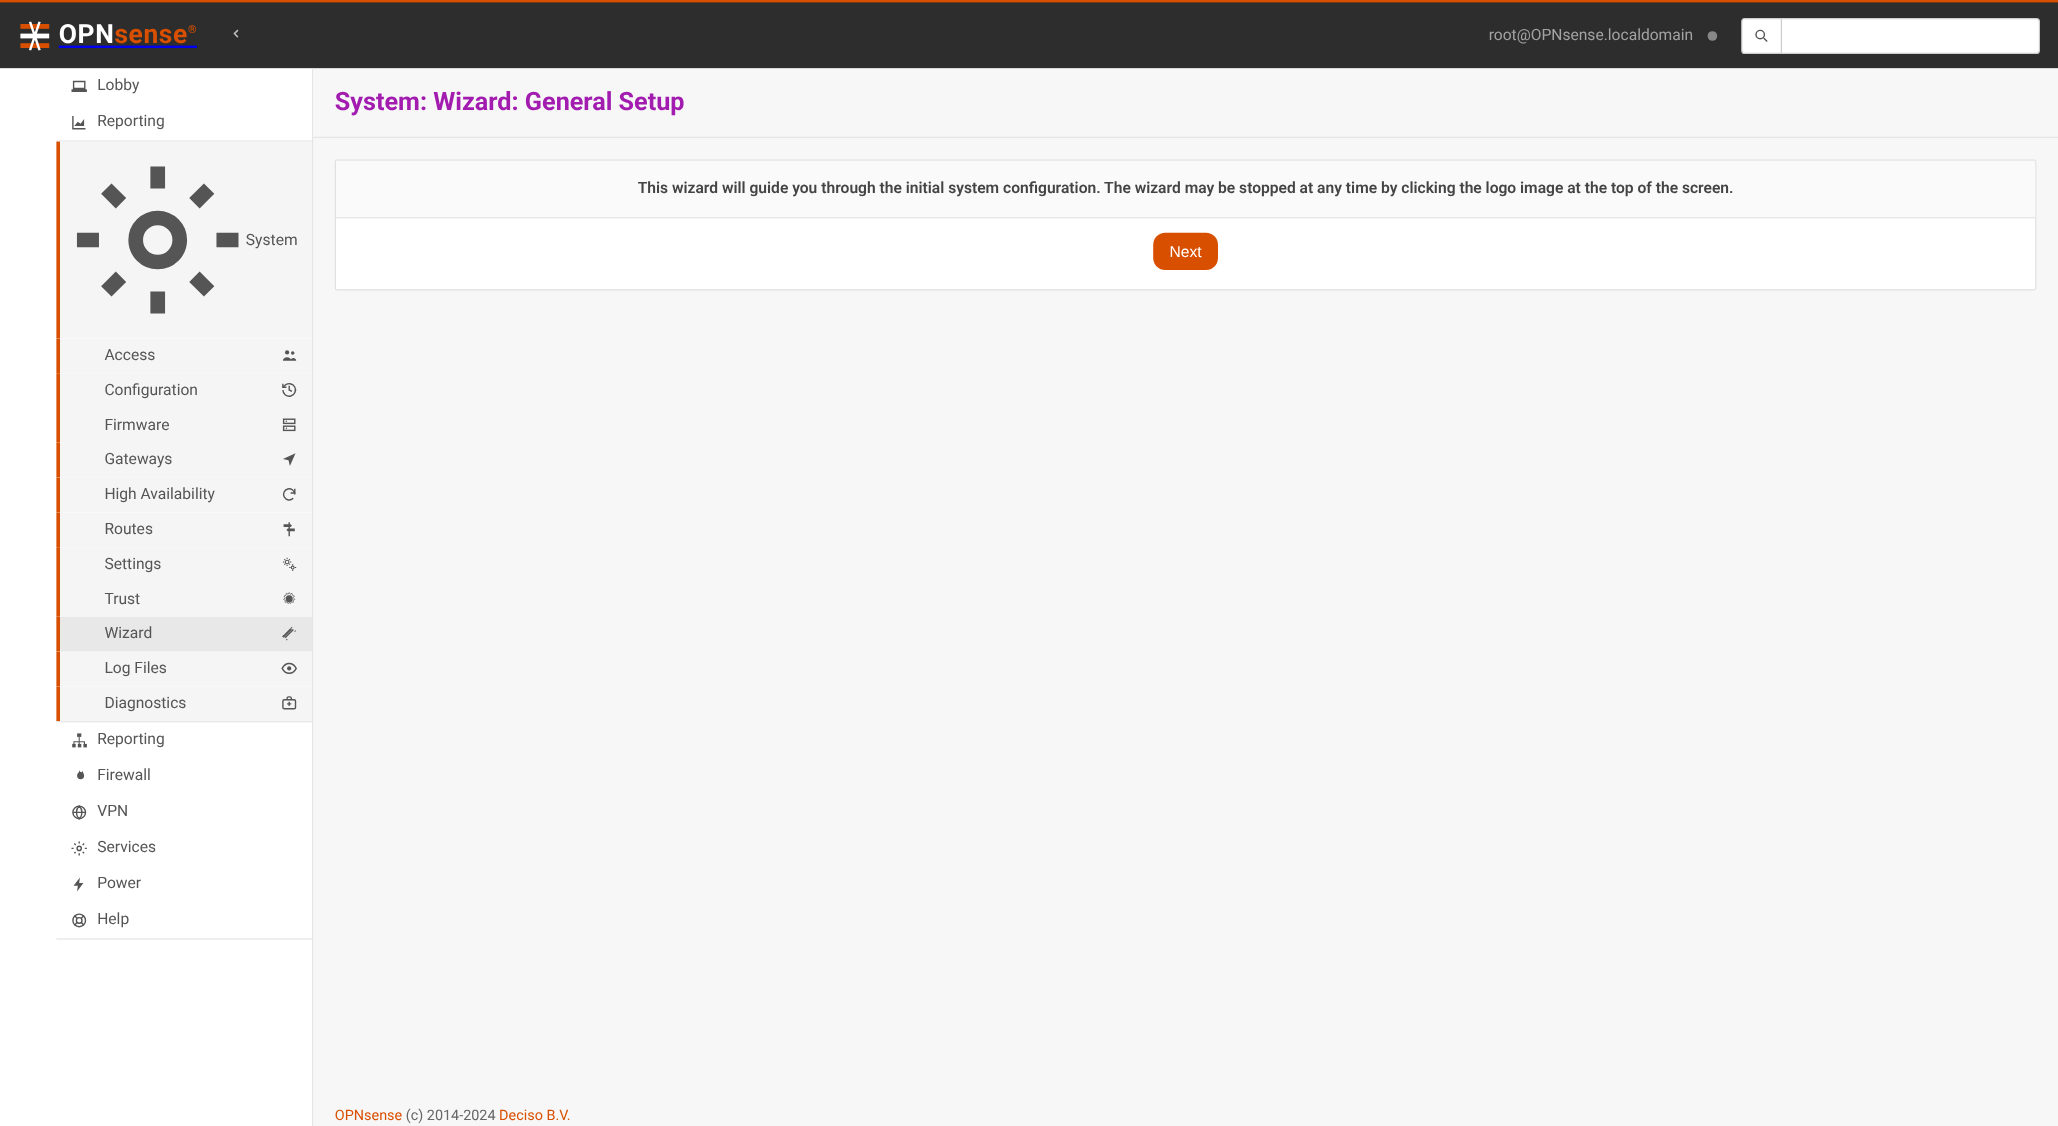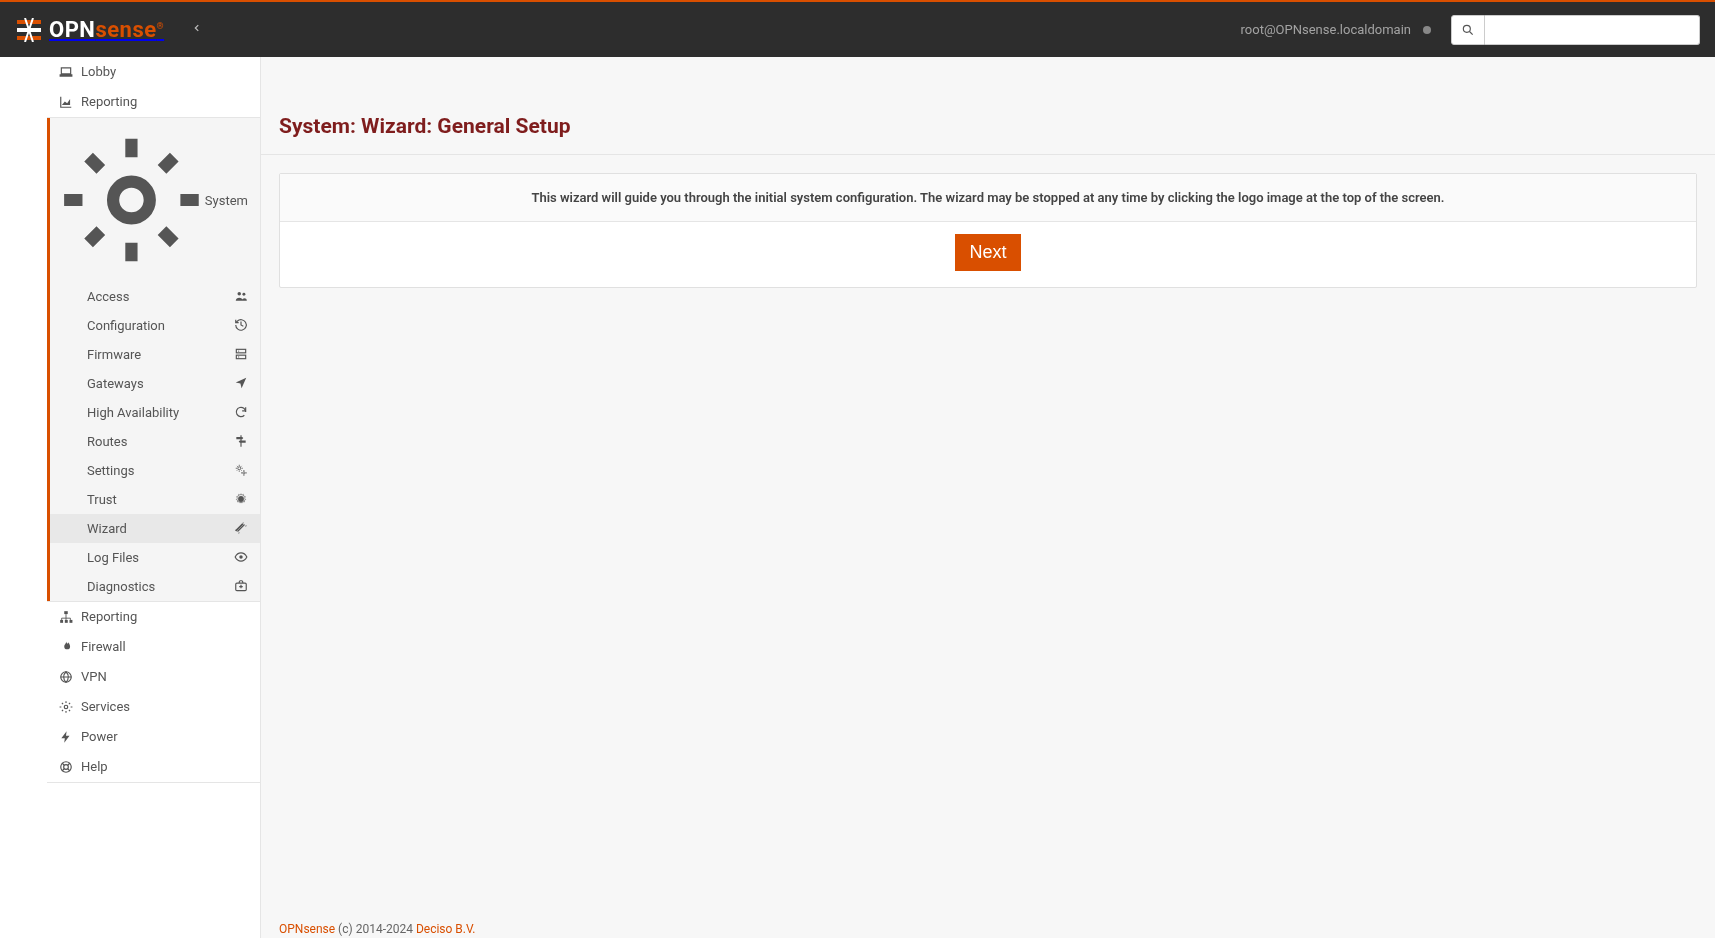--- a/index.html
+++ b/index.html
@@ -158,22 +158,21 @@
 
 
 .page-header {
   background: #f7f7f7;
   padding: 17px 18px 16px;
   border-bottom: 1px solid #e5e5e5;
 }
 .page-title {
   font-size: 21px;
   font-weight: 700;
-  color: #7f1d1d;
-  margin-top: 40px;
+  color: #a21caf;
 }
 .content {
   padding: 18px;
   flex: 1;
 }
 .panel {
   background: #fff;
   border: 1px solid #e0e0e0;
   border-radius: 2px;
 }
@@ -187,22 +186,22 @@
 }
 .panel-body {
   padding: 12px 20px 16px;
   text-align: center;
 }
 .btn-primary {
   background: #d94f00;
   color: #fff;
   border: none;
   padding: 8px 14px;
-  font-size: 18px;
-  border-radius: 0;
+  font-size: 13px;
+  border-radius: 10px;
   cursor: pointer;
 }
 .footer {
   padding: 12px 18px 14px;
   font-size: 12px;
   color: #666;
 }
 .footer a { color: #d94f00; text-decoration: none; }
 </style>
 </head>

